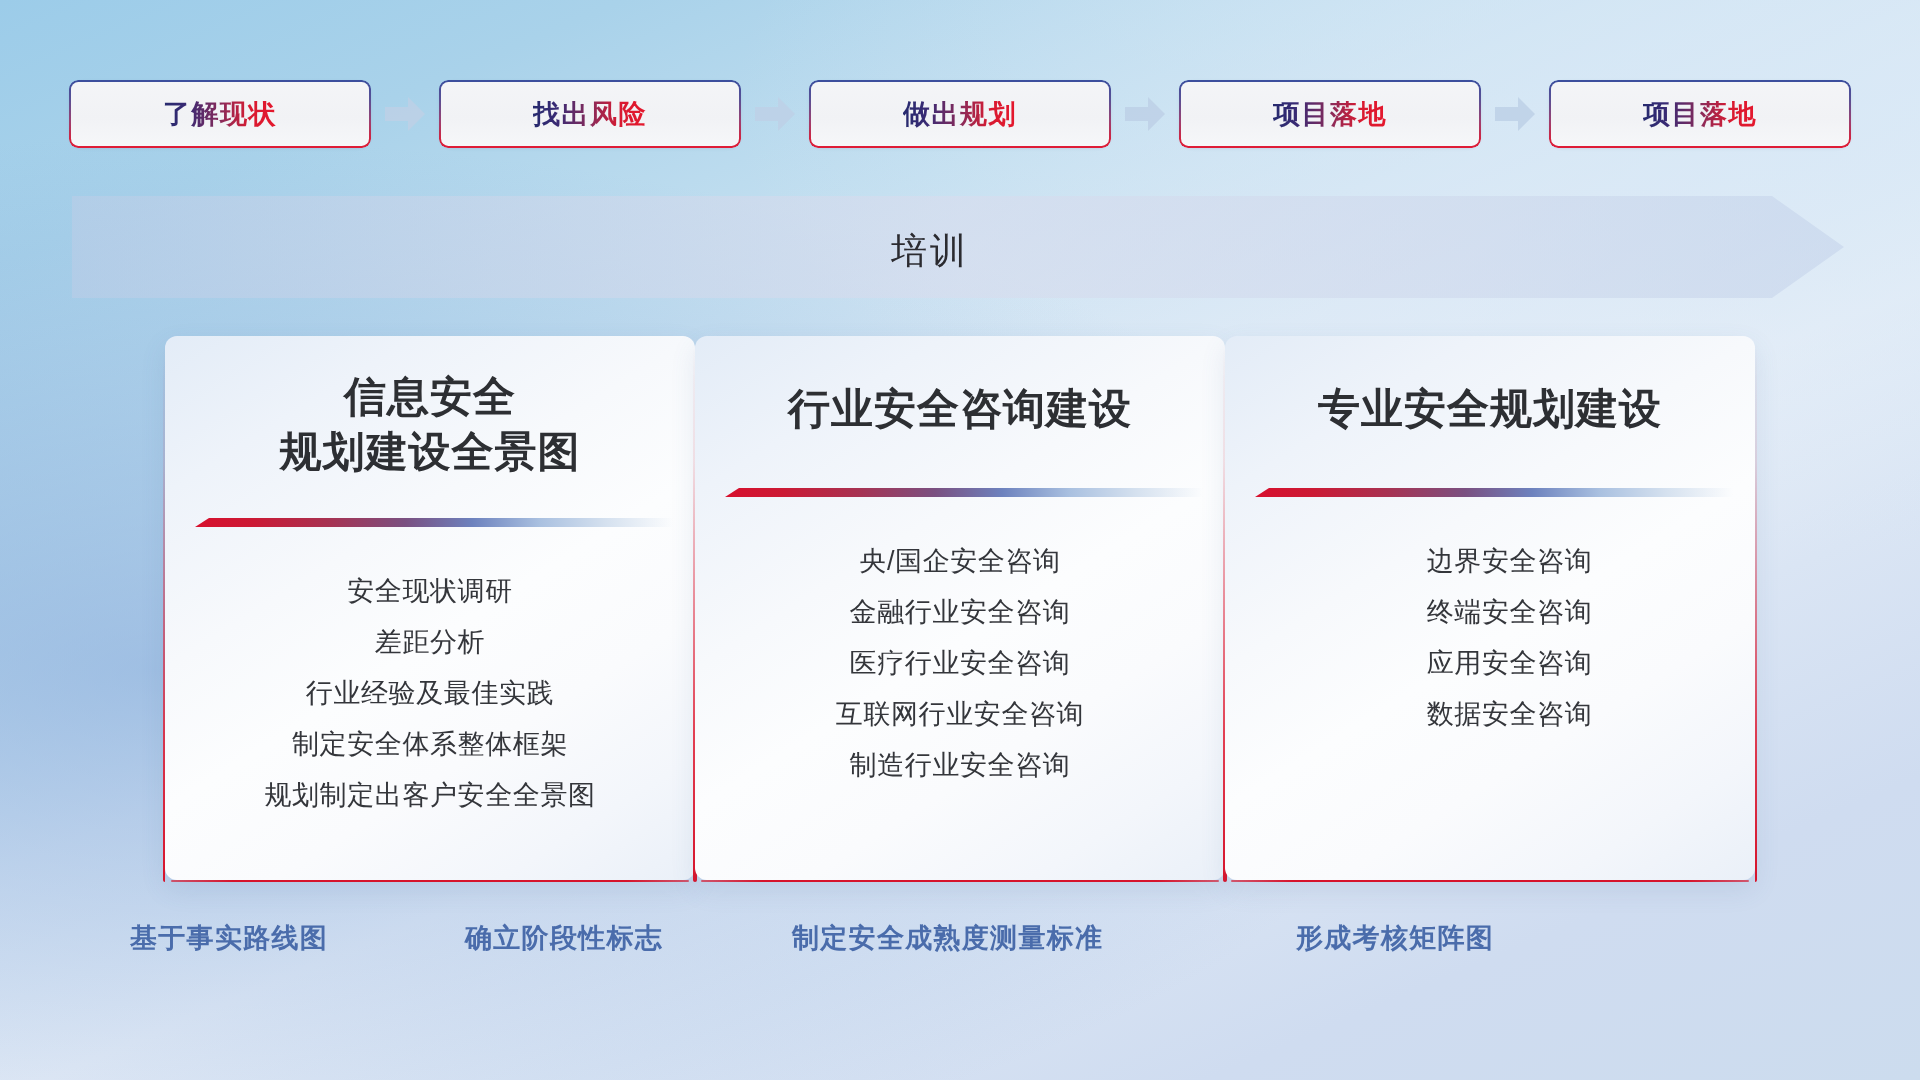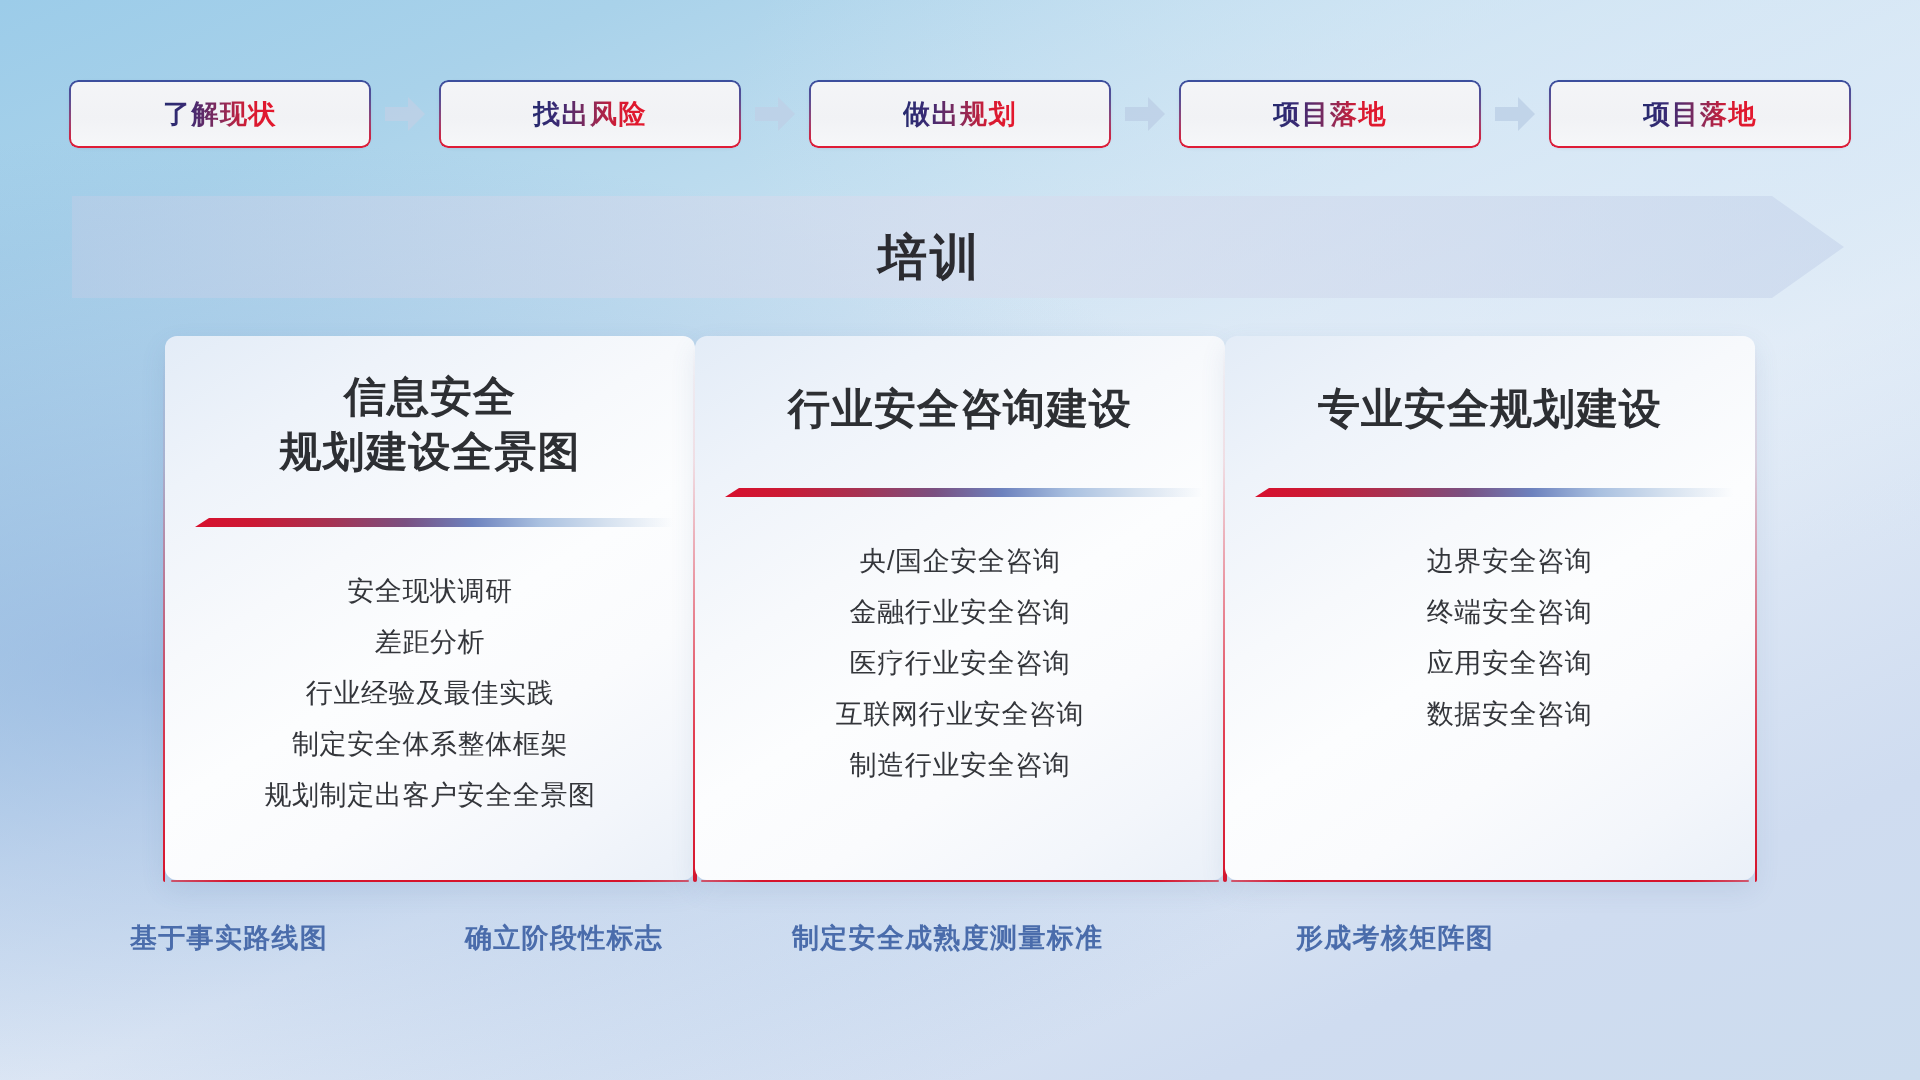--- a/index.html
+++ b/index.html
@@ -92,23 +92,23 @@
         rgba(190,205,231,0.52) 0%,
         rgba(205,214,234,0.60) 25%,
         rgba(216,221,238,0.66) 50%,
         rgba(206,216,236,0.60) 78%,
         rgba(192,207,232,0.50) 100%);
     -webkit-clip-path:polygon(0 0, calc(100% - 72px) 0, 100% 50%, calc(100% - 72px) 100%, 0 100%);
             clip-path:polygon(0 0, calc(100% - 72px) 0, 100% 50%, calc(100% - 72px) 100%, 0 100%);
   }
   #banner-title {
     position:absolute;
-    left:0; top:11px; width:1772px; height:102px;
+    left:0; top:4px; width:1772px; height:102px;
     display:flex; align-items:center; justify-content:center;
-    font-size:49px; font-weight:700;
+    font-size:36px; font-weight:400;
     color:#2b2b30;
     letter-spacing:3px;
     padding-right:56px;
   }
 
   
   #cards {
     position:absolute;
     left:0; top:336px;
     width:1920px; height:544px;

